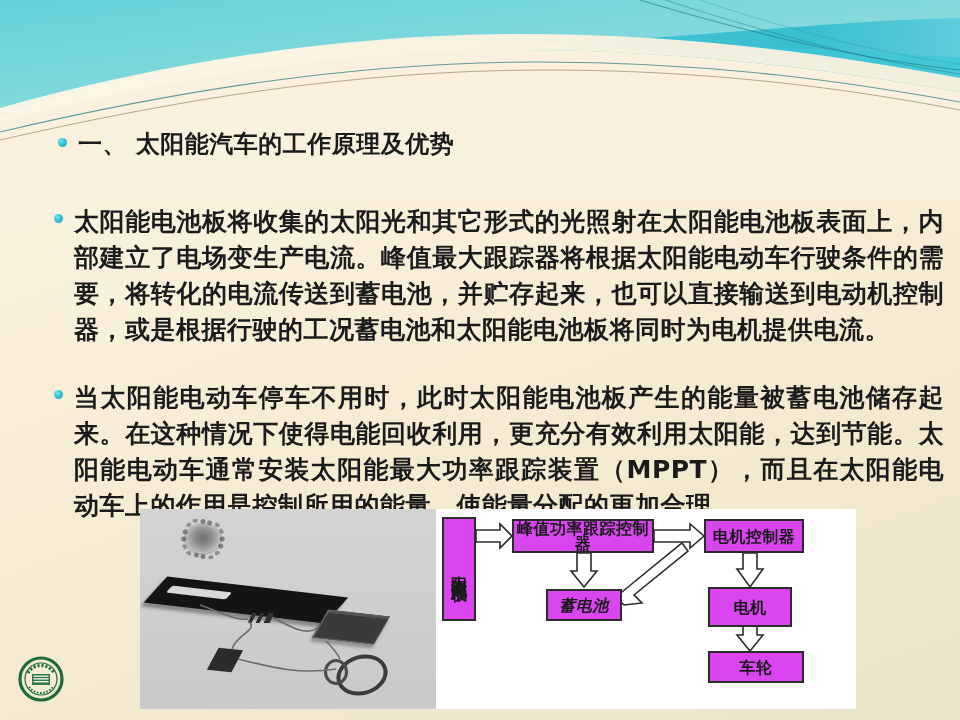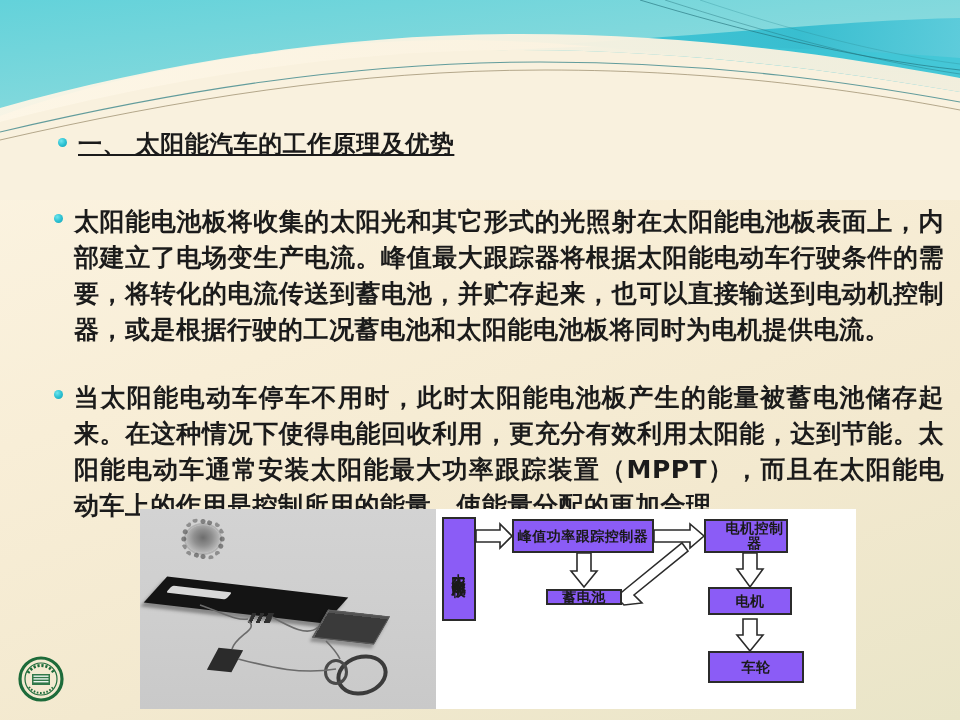--- a/index.html
+++ b/index.html
@@ -52,21 +52,21 @@
     height: 9px;
     margin-top: 10px;
   }
   .bullet-text {
     color: #1b1b1b;
     font-weight: 700;
     letter-spacing: 0.5px;
   }
 
   .lvl-title .bullet-text { font-size: 26px; line-height: 34px; }
-  .lvl-sub .bullet-text   { font-size: 24px; line-height: 32px; text-decoration: underline; }
+  .lvl-sub .bullet-text   { font-size: 24px; line-height: 32px; }
   .lvl-sub2 .bullet-text  { font-size: 24px; line-height: 32px; }
   .lvl-body .bullet-text  { font-size: 25px; line-height: 36px; text-align: justify; }
 
   #row-title { left: 58px; top: 90px;  width: 700px; }
   #row-sub   { left: 58px; top: 128px; width: 860px; }
   #row-sub2  { left: 58px; top: 164px; width: 860px; }
   #row-p1    { left: 54px; top: 204px; width: 890px; }
   #row-p2    { left: 54px; top: 380px; width: 890px; }
 
   
@@ -181,41 +181,41 @@
     position: relative;
     width: 420px;
     height: 200px;
     background: #ffffff;
     flex: 0 0 auto;
   }
   .fbox {
     position: absolute;
     box-sizing: border-box;
     border: 2px solid #2b2b2b;
-    background: #8b5cf6;
+    background: #d946ef;
     color: #1a1a1a;
-    font-size: 14px;
+    font-size: 16px;
     line-height: 15px;
     display: flex;
     align-items: center;
     justify-content: center;
     text-align: center;
     font-weight: 700;
     letter-spacing: 0.5px;
   }
   .fbox.vertical {
     writing-mode: vertical-rl;
     letter-spacing: 2px;
     line-height: 1;
   }
   #fb-panel   { left: 6px;   top: 8px;   width: 34px;  height: 104px; }
   #fb-mppt    { left: 76px;  top: 10px;  width: 142px; height: 34px; }
-  #fb-motorc  { left: 268px; top: 10px;  width: 84px; height: 34px; padding-left: 17px; }
-  #fb-batt    { left: 110px; top: 80px;  width: 76px;  height: 16px; }
-  #fb-motor   { left: 272px; top: 78px;  width: 84px;  height: 28px; }
+  #fb-motorc  { left: 268px; top: 10px;  width: 100px; height: 34px; }
+  #fb-batt    { left: 110px; top: 80px;  width: 76px;  height: 32px; font-style: italic; }
+  #fb-motor   { left: 272px; top: 78px;  width: 84px;  height: 40px; }
   #fb-wheel   { left: 272px; top: 142px; width: 96px;  height: 32px; }
 
   .flow-svg {
     position: absolute;
     left: 0; top: 0;
     width: 420px; height: 200px;
   }
 
   
   #seal {

